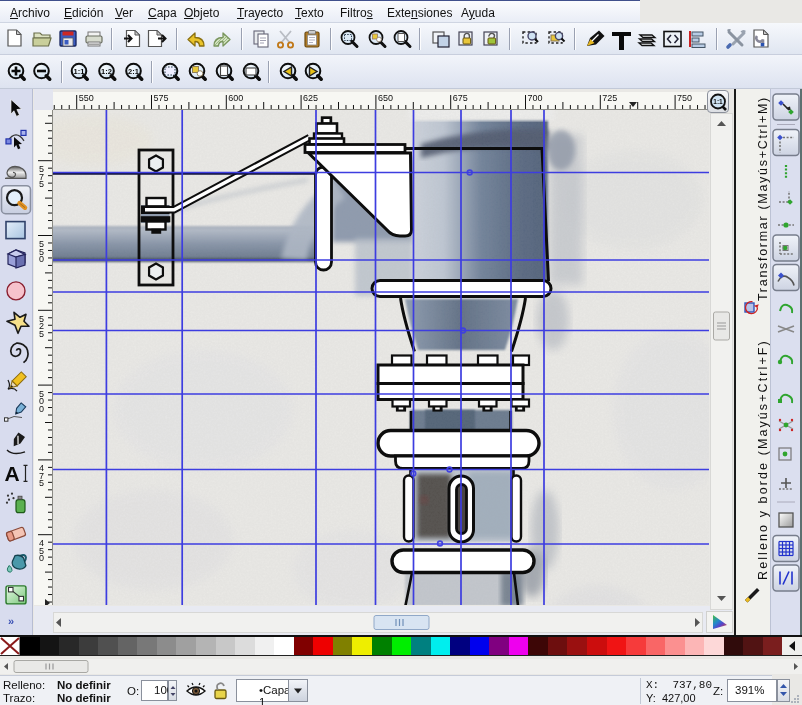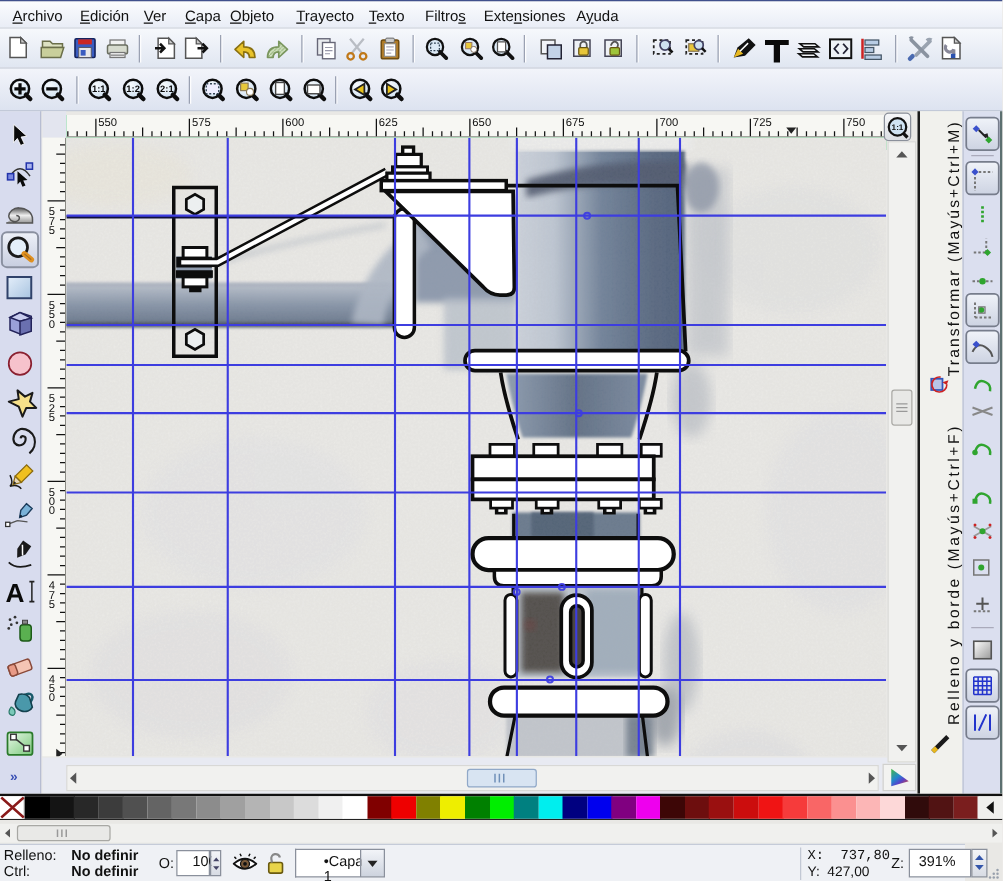--- a/index.html
+++ b/index.html
@@ -1,24 +1,24 @@
 <!DOCTYPE html>
 <html><head><meta charset="utf-8">
 <style>
 *{margin:0;padding:0;box-sizing:border-box}
 html,body{width:802px;height:705px;overflow:hidden}
 body{font-family:"Liberation Sans",sans-serif;position:relative;background:#e9e8e5}
 .abs{position:absolute}
-#menubar{left:0;top:0;width:802px;height:23px;background:linear-gradient(#fbfcfe,#e9edf6);border-top:1px solid #40508c;border-bottom:1px solid #cfd5e2}
+#menubar{left:0;top:0;width:640px;height:23px;background:linear-gradient(#fbfcfe,#e9edf6);border-top:1px solid #40508c;border-bottom:1px solid #cfd5e2}
 #menubar span{position:absolute;top:5px;font-size:12px;color:#111}
 #tb1{left:0;top:23px;width:802px;height:32px;background:linear-gradient(#f6f8fc,#e0e6f1);border-bottom:1px solid #c8cedd}
 #tb2{left:0;top:55px;width:802px;height:34px;background:linear-gradient(#f2f4fa,#dde3f0);border-bottom:1px solid #c2c9d8}
 #toolbox{left:0;top:89px;width:33px;height:546px;background:#d8dcee;border-right:1px solid #b7bdd2}
 #rulcorner{left:34px;top:89px;width:19px;height:21px;background:#e3e5ef}
-#hruler{left:53px;top:92px;width:656px;height:28px;background:#22c55e}
+#hruler{left:53px;top:92px;width:656px;height:28px;background:#fdba74}
 #vruler{left:34px;top:110px;width:19px;height:495px;background:#f7f7f3}
 #canvas{left:53px;top:110px;width:656px;height:495px;background:#e9e8e5;overflow:hidden}
 #vscroll{left:710px;top:113px;width:23px;height:497px;background:#f1f1ef;border:1px solid #d8d8d6}
 #onebtn{left:707px;top:90px;width:22px;height:23px;background:linear-gradient(#f6f7f9,#dcdfe4);border:1px solid #8b909b;border-radius:4px}
 #hscrollrow{left:34px;top:606px;width:699px;height:29px;background:#e8eaf2}
 #hscroll{left:53px;top:612px;width:650px;height:21px;background:#f1f1ef;border:1px solid #d8d8d6}
 #cornerbtn{left:706px;top:611px;width:27px;height:22px;background:#f3f3f1;border:1px solid #d0d0ce}
 #dockedge{left:734px;top:89px;width:2px;height:546px;background:#1a1a1a}
 #dock{left:736px;top:89px;width:34px;height:546px;background:#f1f1ed}
 #snapbar{left:770px;top:89px;width:30px;height:546px;background:#dbdfef;border-left:1px solid #bcc2d4}
@@ -811,21 +811,21 @@
       <rect x="0" y="0" width="802" height="15" fill="#f0f0ee"></rect>
       <path d="M8 4 l-4 3.5 l4 3.5 Z" fill="#555"></path>
       <rect x="14" y="1.5" width="74" height="12" rx="2" fill="#e9e9e7" stroke="#a8a8a4" stroke-width="1"></rect>
       <path d="M46 4.5 v6 M49.5 4.5 v6 M53 4.5 v6" stroke="#999" stroke-width="1.2"></path>
       <path d="M794 4 l4 3.5 l-4 3.5 Z" fill="#555"></path>
     </svg>
   </div>
 <div id="statusbar" class="abs">
     <span class="abs" style="left:3px;top:3px;font-size:11.5px;color:#111">Relleno:</span>
     <span class="abs" style="left:57px;top:3px;font-size:11.5px;font-weight:bold;color:#111">No definir</span>
-    <span class="abs" style="left:3px;top:16px;font-size:11.5px;color:#111">Ctrl:</span>
+    <span class="abs" style="left:3px;top:16px;font-size:11.5px;color:#111">Trazo:</span>
     <span class="abs" style="left:57px;top:16px;font-size:11.5px;font-weight:bold;color:#111">No definir</span>
     <span class="abs" style="left:127px;top:9px;font-size:11.5px;color:#111">O:</span>
     <div class="abs" style="left:141px;top:4px;width:27px;height:21px;background:#fff;border:1px solid #8a909c;font-size:11.5px;color:#111;text-align:right;padding:3px 2px 0 12px">100</div>
     <div class="abs" style="left:168px;top:4px;width:9px;height:21px;background:linear-gradient(#f4f5f8,#d8dce4);border:1px solid #8a909c">
       <svg class="abs" style="left:0;top:0" width="8" height="20" viewBox="0 0 8 20">
         <path d="M1.5 8 l2.5 -3 l2.5 3 Z" fill="#446"></path>
         <path d="M1.5 12 l2.5 3 l2.5 -3 Z" fill="#446"></path>
       </svg>
     </div>
     <svg class="abs" style="left:186px;top:5px" width="20" height="20" viewBox="0 0 20 20">

